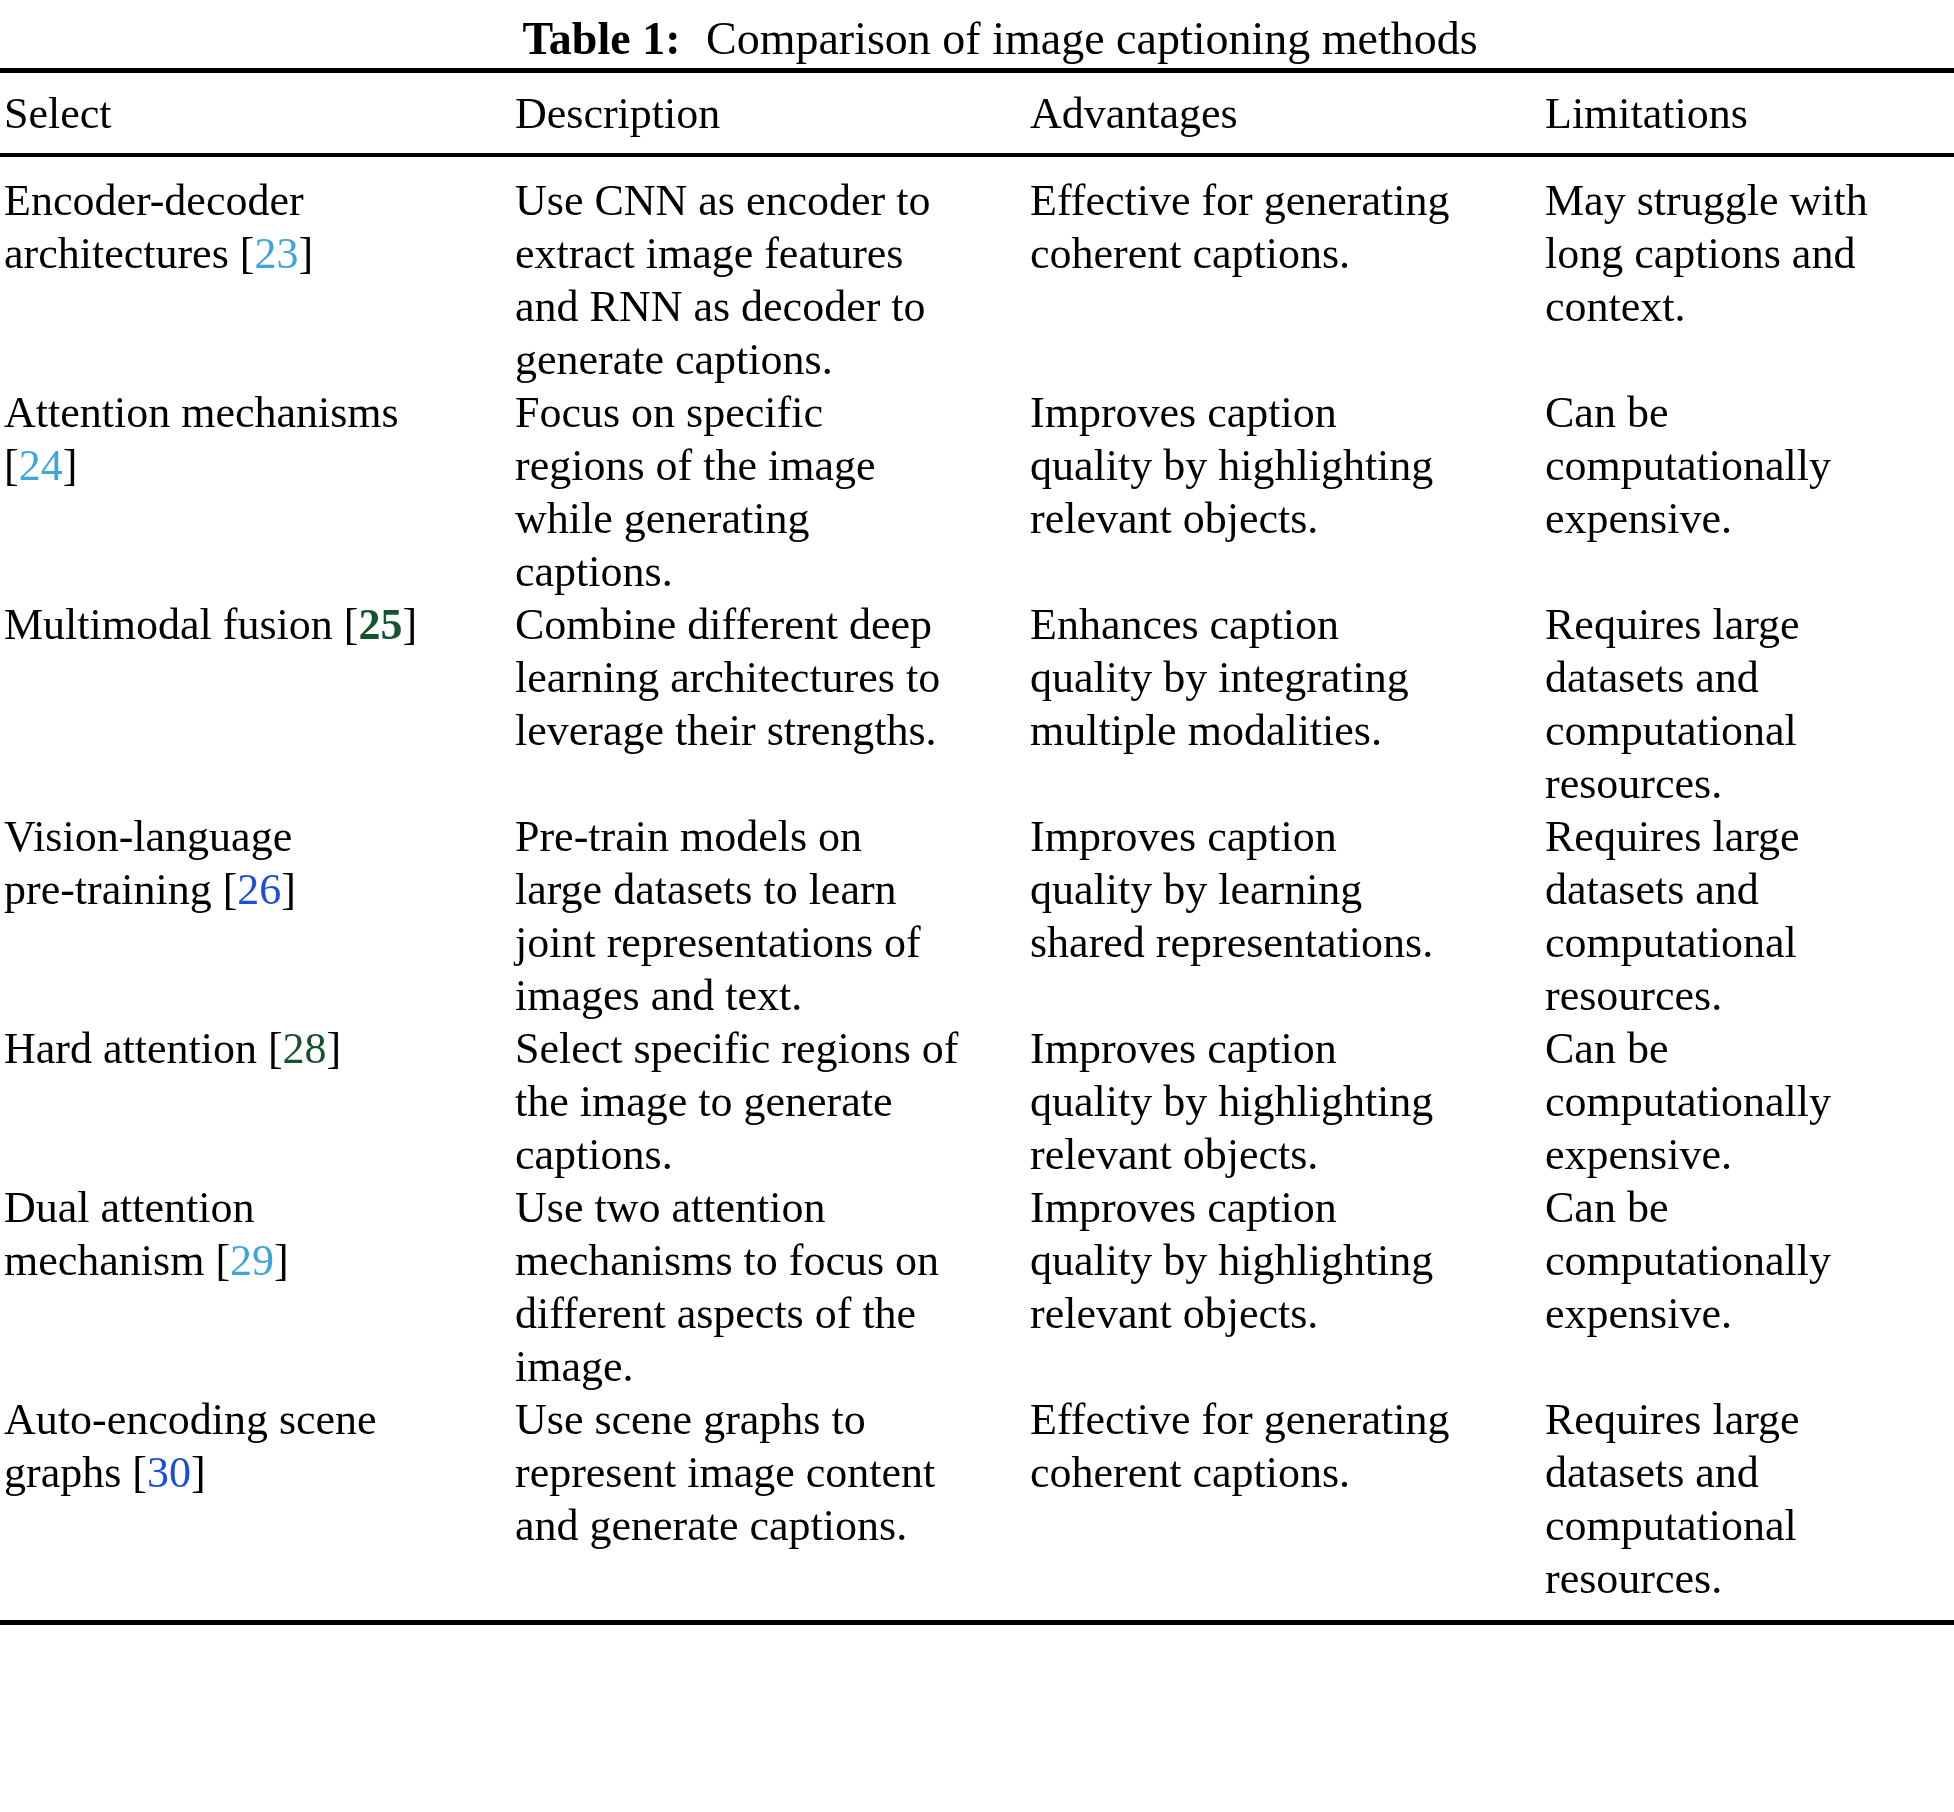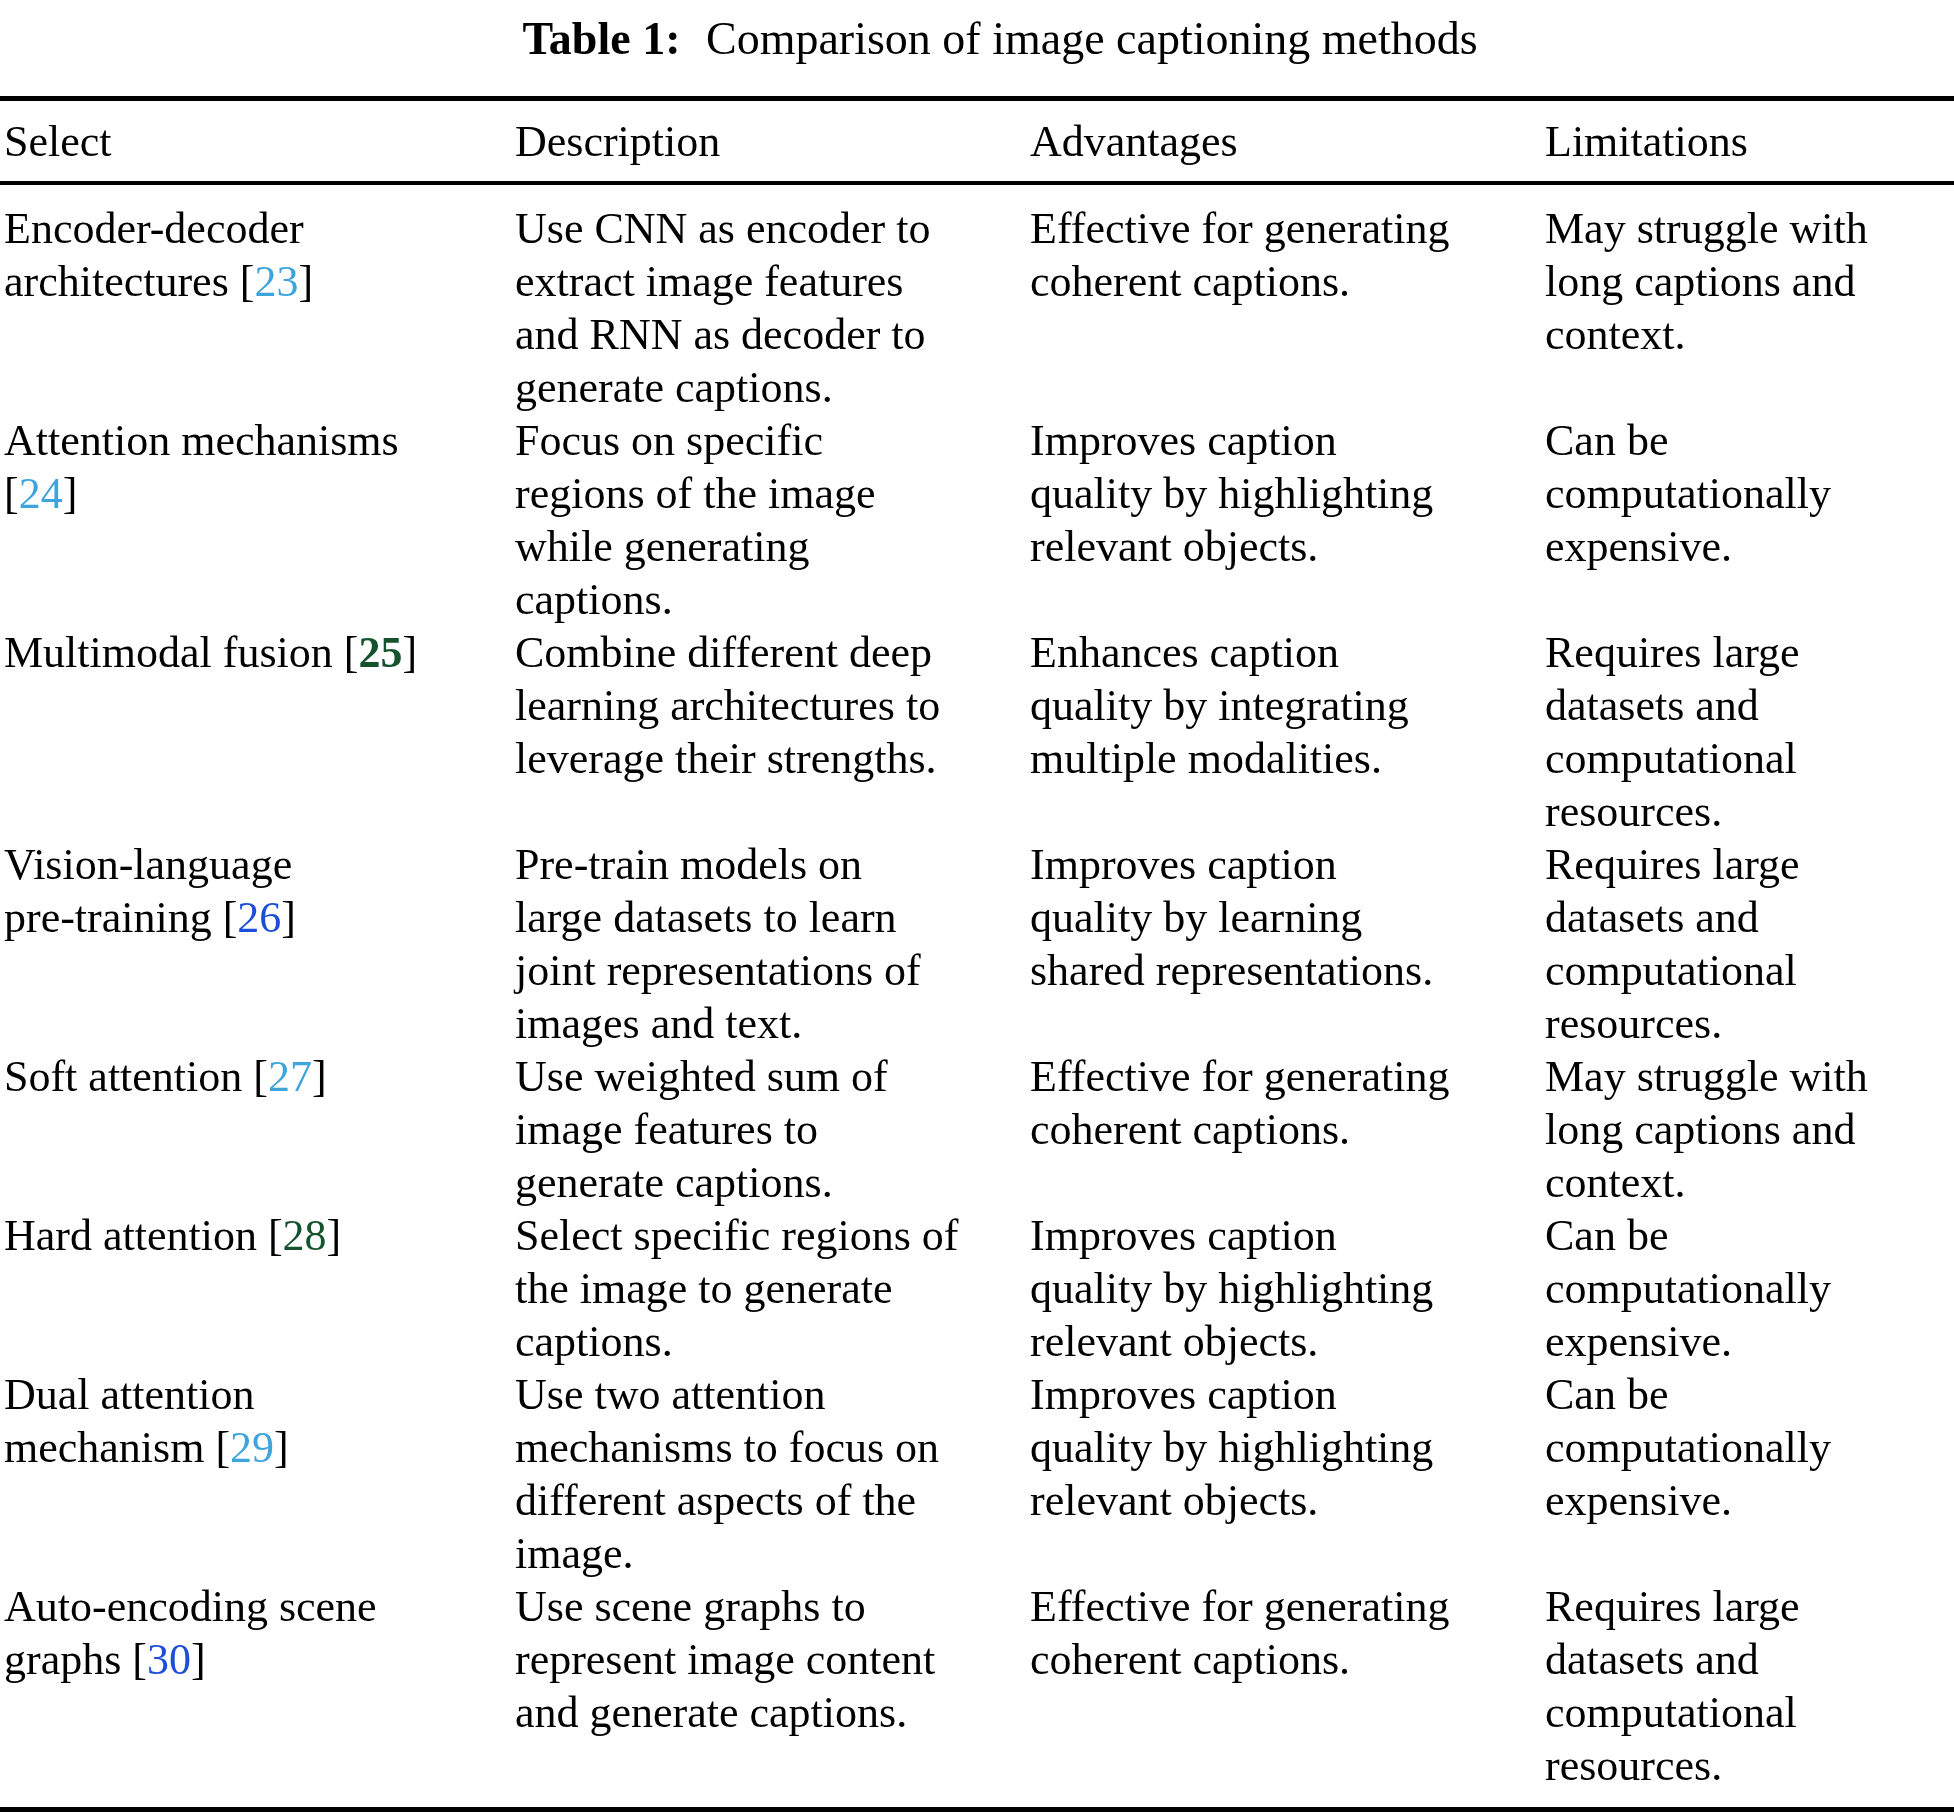--- a/index.html
+++ b/index.html
@@ -8,21 +8,21 @@
     color: #000000;
     font-family: "Liberation Serif", "DejaVu Serif", serif;
   }
   body { width: 1954px; height: 1812px; overflow: hidden; }
   .page { padding-top: 10px; }
 
   .caption {
     text-align: center;
     font-size: 46px;
     line-height: 58px;
-    margin-bottom: 28px;
+    margin-bottom: 0;
     white-space: nowrap;
     padding-left: 46px;
   }
   .caption-label { font-weight: bold; }
   .caption-text { margin-left: 14px; }
 
   table.comparison {
     width: 1954px;
     border-collapse: collapse;
     table-layout: fixed;
@@ -137,31 +137,20 @@
 images and text.</td>
           <td>Improves caption
 quality by learning
 shared representations.</td>
           <td>Requires large
 datasets and
 computational
 resources.</td>
         </tr>
         <tr>
-          <td>Soft attention [<a class="cite" style="color: rgb(62, 164, 220);">27</a>]</td>
-          <td>Use weighted sum of
-image features to
-generate captions.</td>
-          <td>Effective for generating
-coherent captions.</td>
-          <td>May struggle with
-long captions and
-context.</td>
-        </tr>
-        <tr>
           <td>Hard attention [<a class="cite" style="color: #14532d;">28</a>]</td>
           <td>Select specific regions of
 the image to generate
 captions.</td>
           <td>Improves caption
 quality by highlighting
 relevant objects.</td>
           <td>Can be
 computationally
 expensive.</td>

